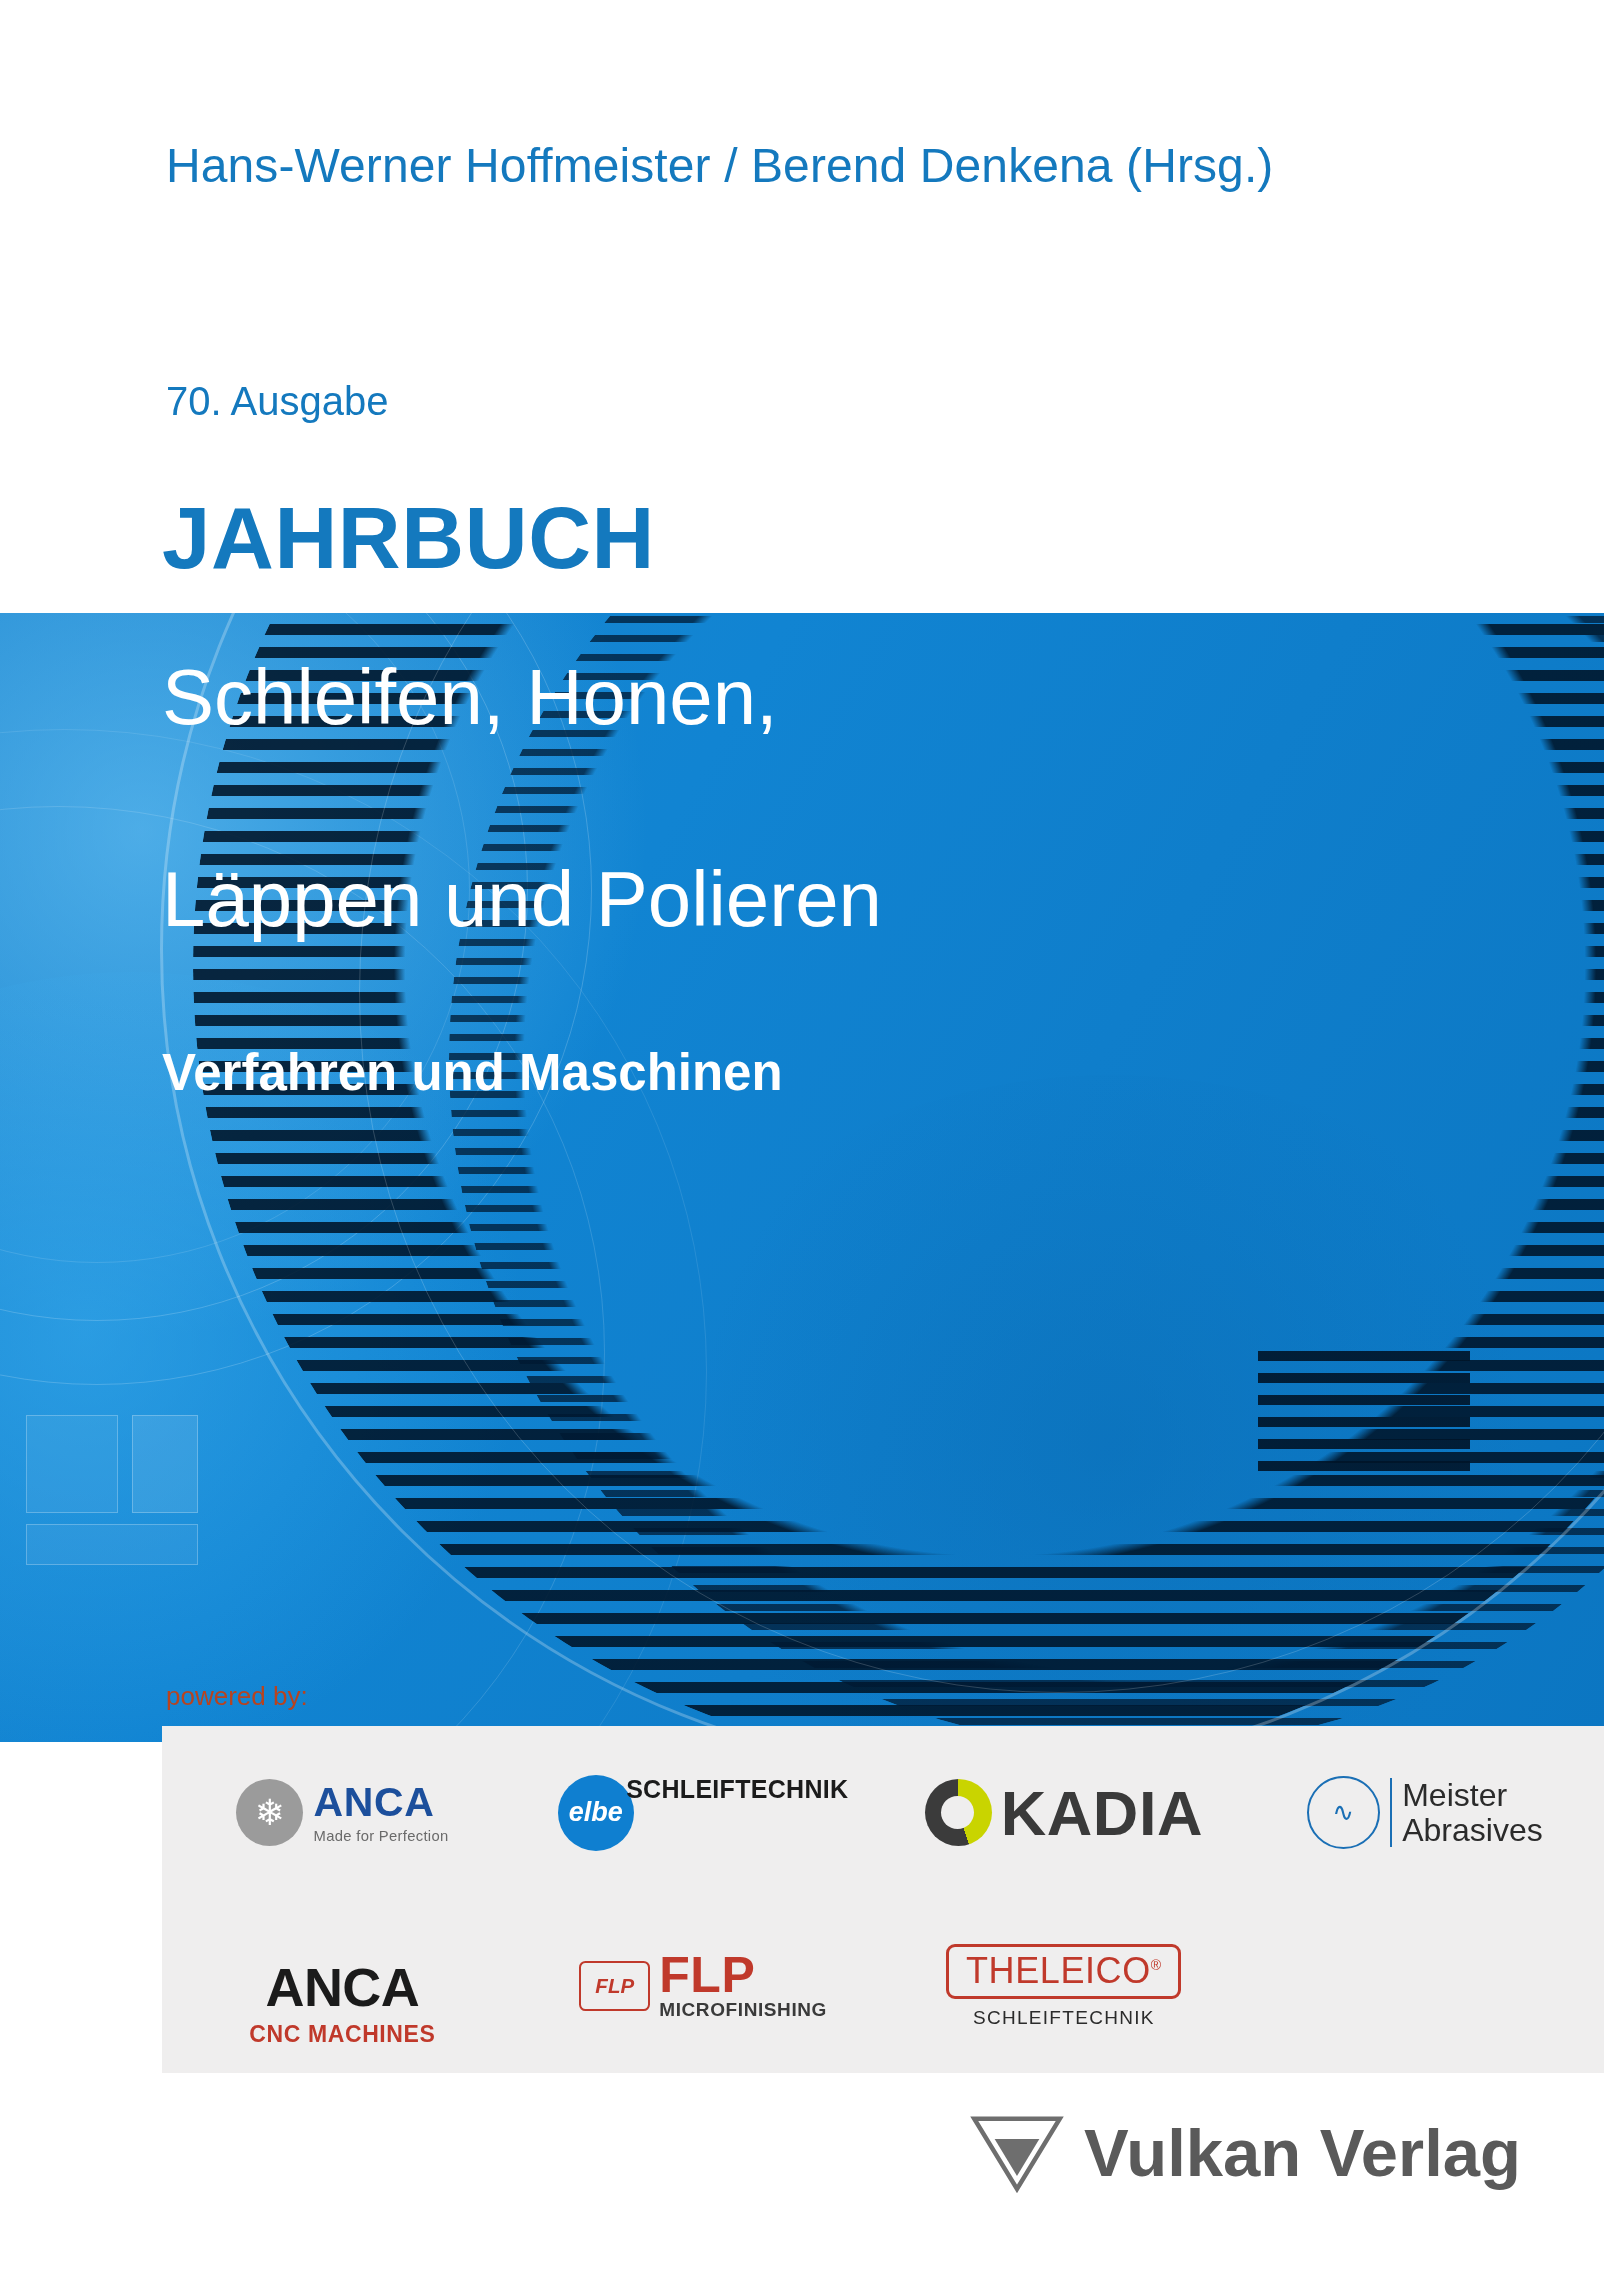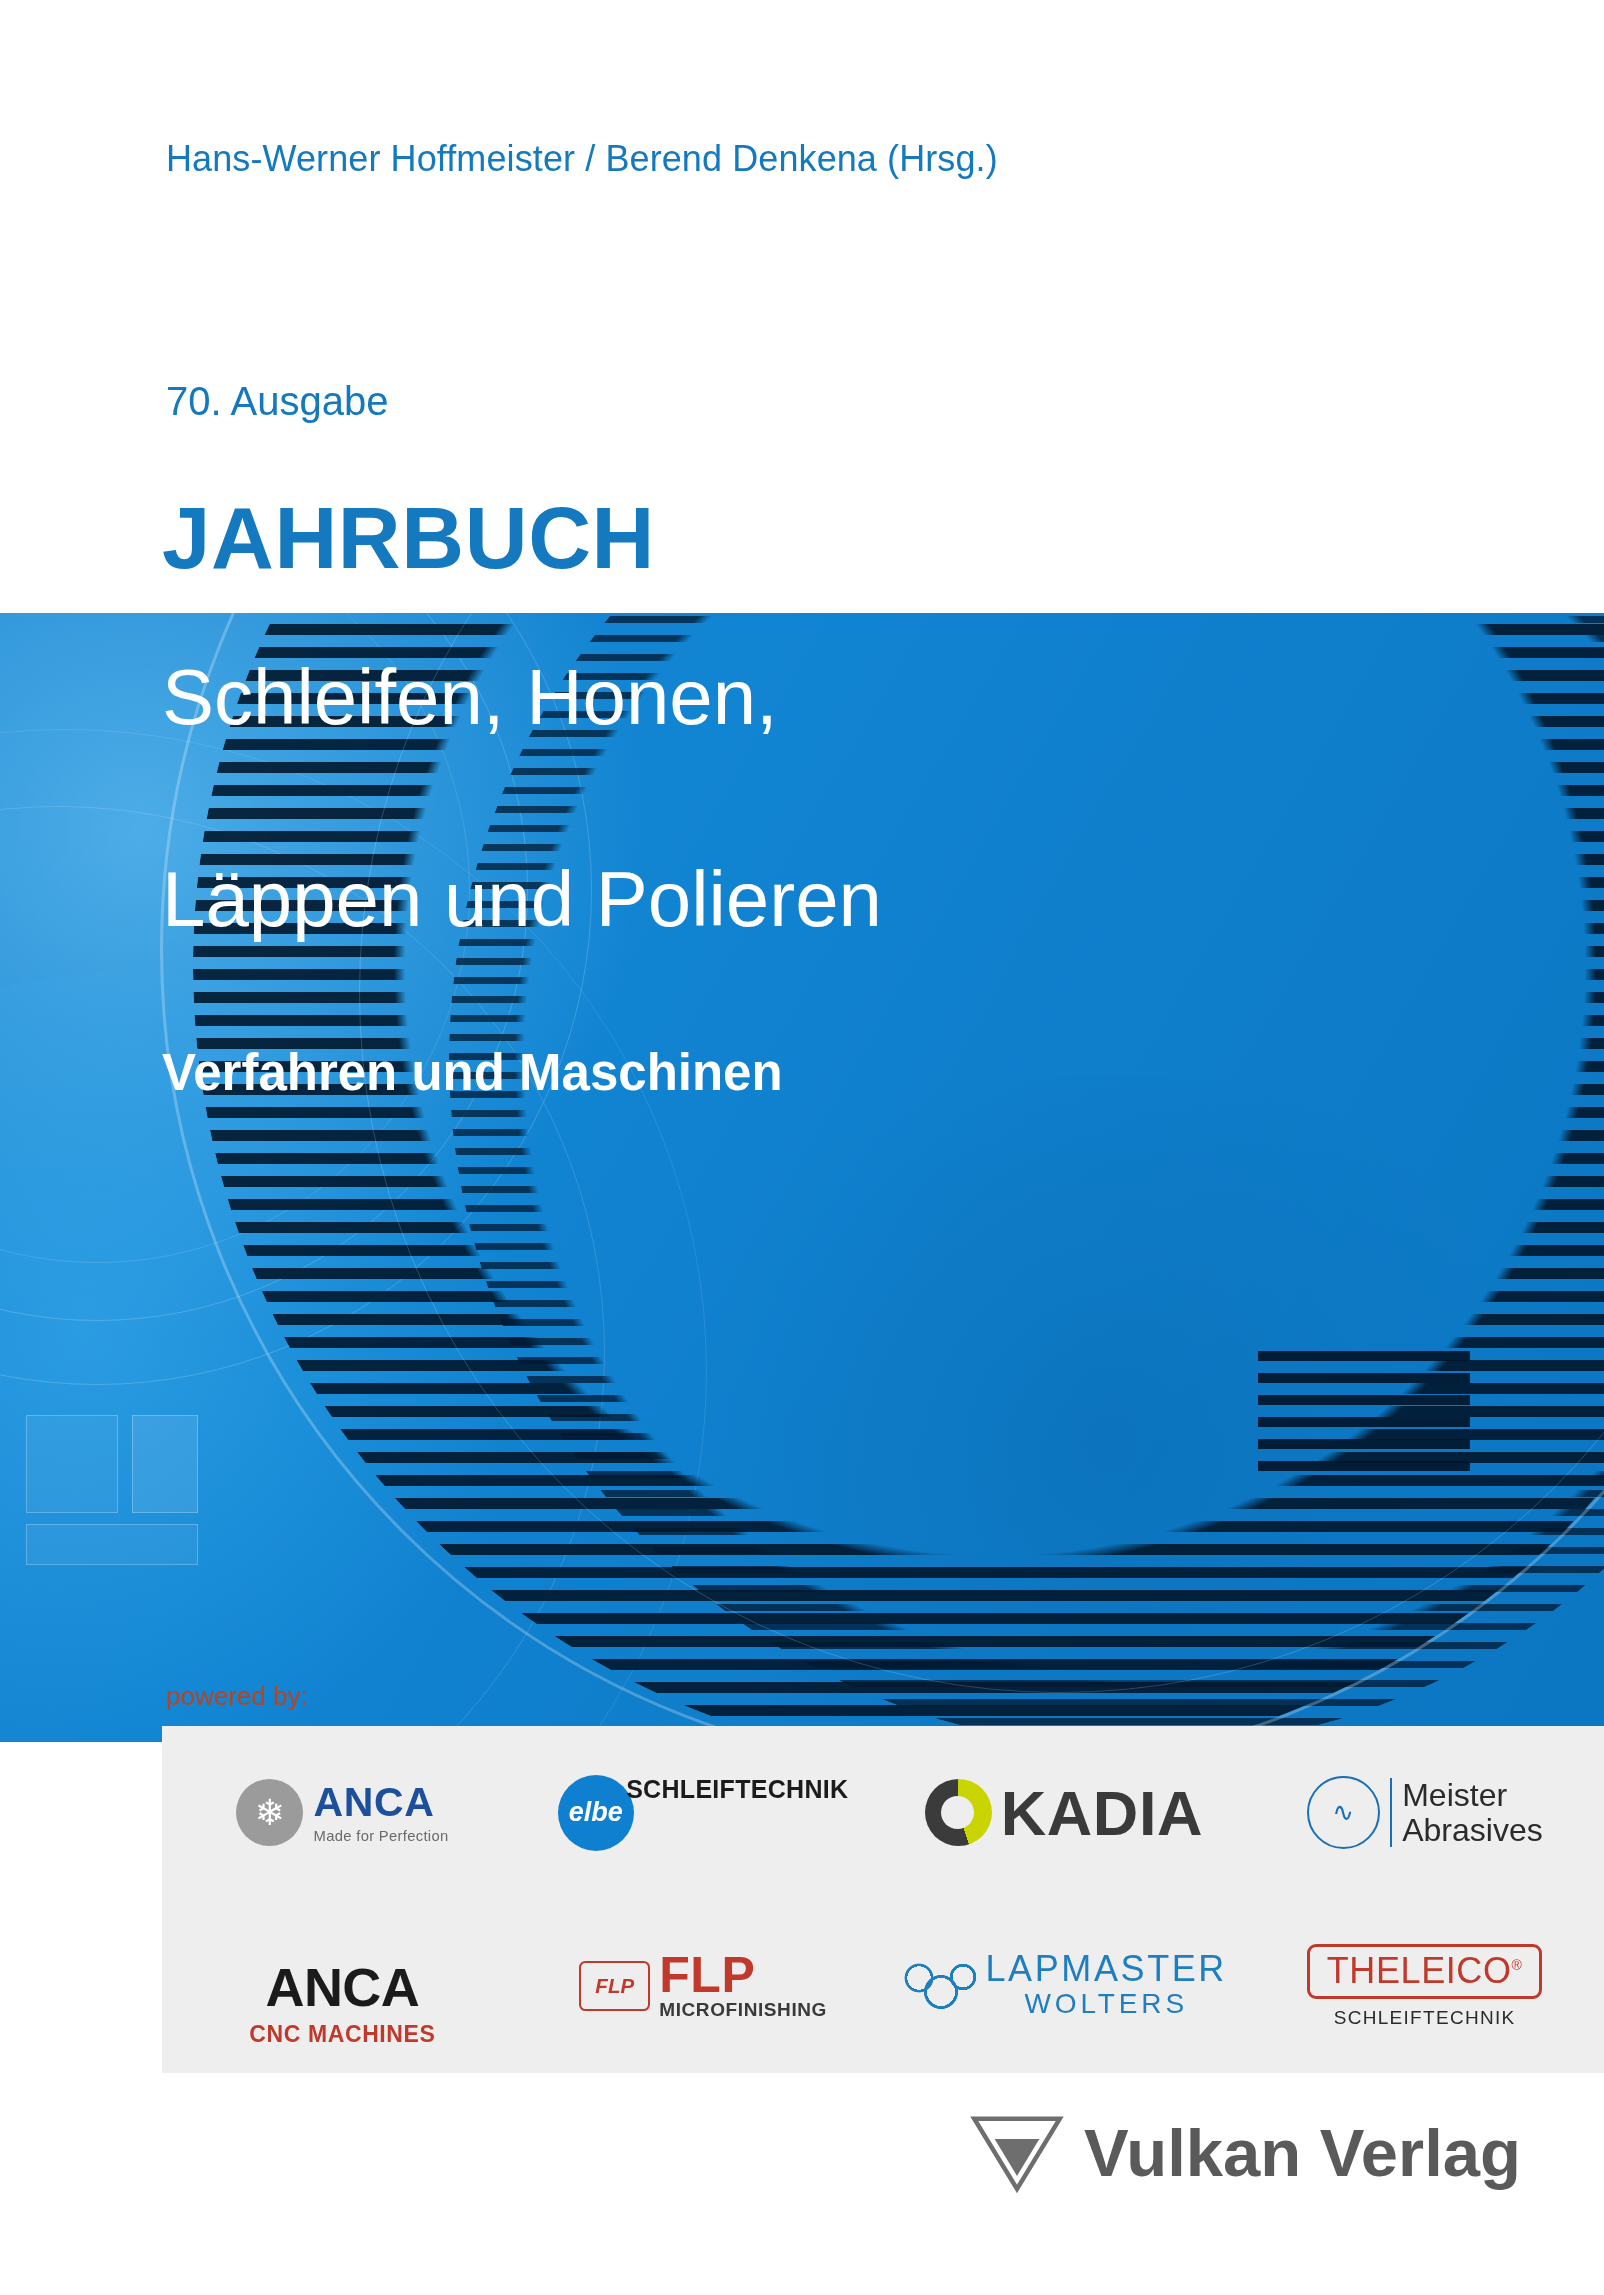--- a/index.html
+++ b/index.html
@@ -23,21 +23,21 @@
     position: absolute;
     left: 0; top: 0;
     width: 1604px;
     height: 616px;
     background: #ffffff;
   }
   .editors {
     position: absolute;
     left: 166px;
     top: 138px;
-    font-size: 36px;
+    font-size: 48px;
     color: #1479be;
     letter-spacing: 0.1px;
     white-space: nowrap;
   }
   .edition {
     position: absolute;
     left: 166px;
     top: 379px;
     font-size: 40px;
     color: #1479be;
@@ -428,29 +428,20 @@
       <div class="logo-cell">
         <div class="logo-flp">
           <div class="flp-badge">FLP</div>
           <div class="flp-txt">
             <div class="flp-name">FLP</div>
             <div class="flp-sub">MICROFINISHING</div>
           </div>
         </div>
       </div>
 
-      <div class="logo-cell">
-        <div class="logo-lapmaster">
-          <div class="lap-mark"></div>
-          <div class="lap-txt">
-            <div class="lap-name">LAPMASTER</div>
-            <div class="lap-sub">WOLTERS</div>
-          </div>
-        </div>
-      </div>
 
       <div class="logo-cell">
         <div class="logo-theleico">
           <div class="thel-badge">
             <span>THELEICO</span><span class="thel-reg">®</span>
           </div>
           <div class="thel-sub">SCHLEIFTECHNIK</div>
         </div>
       </div>
 

